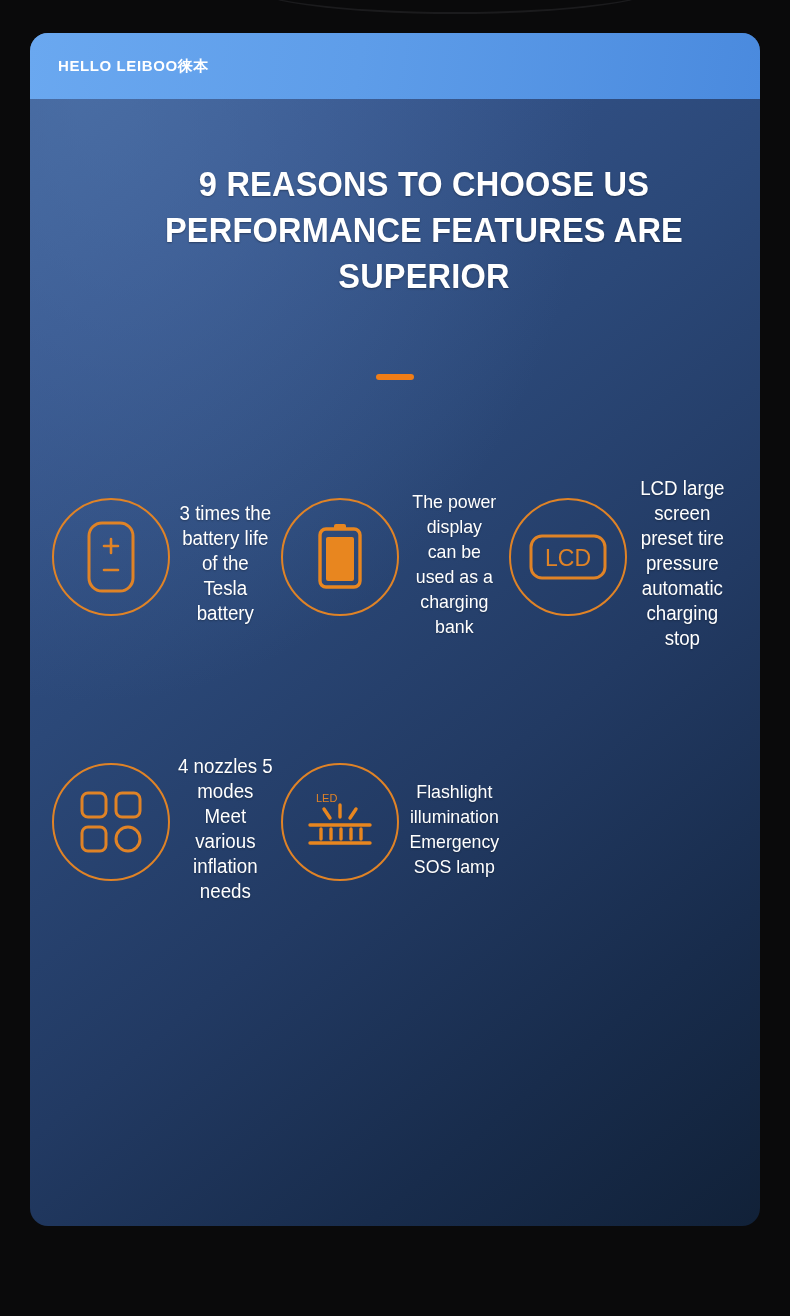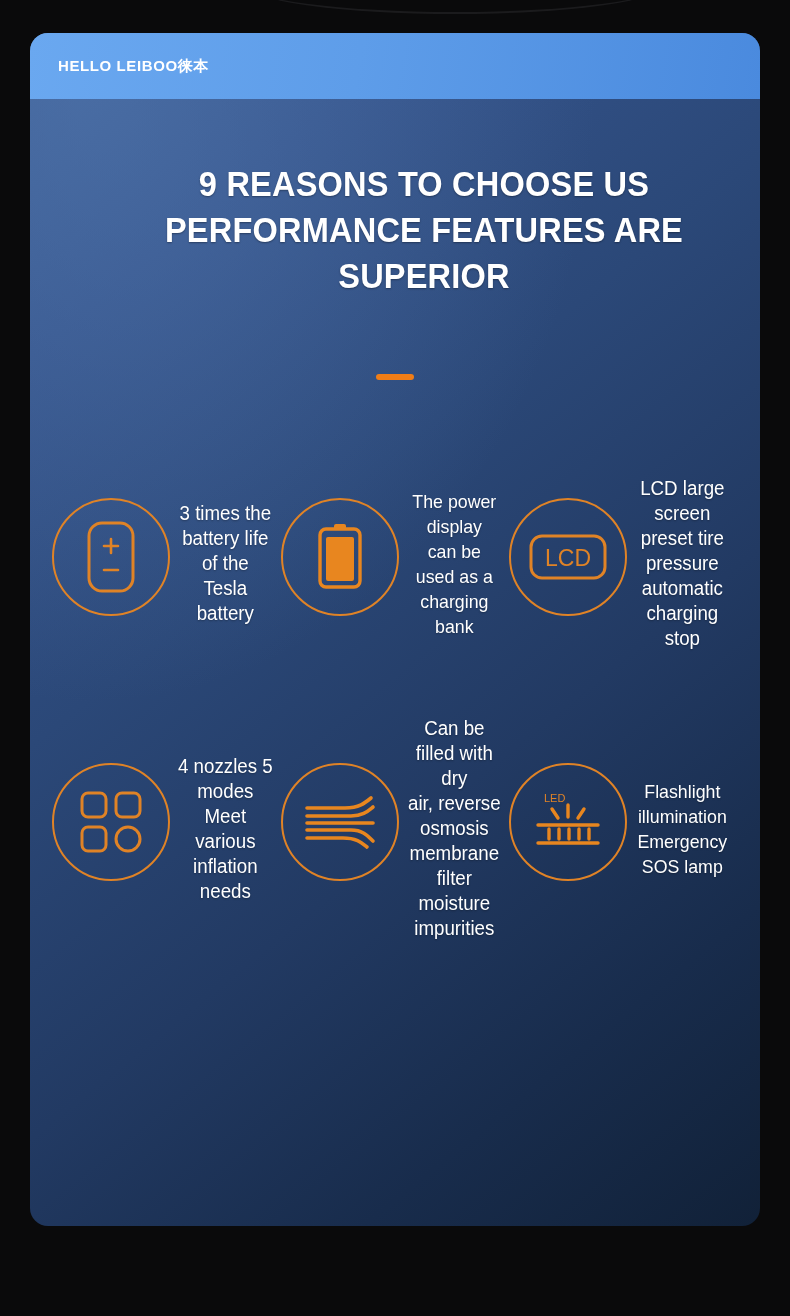--- a/index.html
+++ b/index.html
@@ -179,37 +179,20 @@
               <rect x="2" y="36" width="24" height="24" rx="6" fill="none" stroke="#e08326" stroke-width="3"></rect>
               <circle cx="48" cy="48" r="12" fill="none" stroke="#e08326" stroke-width="3"></circle>
             </svg>
           </span>
         </div>
         <div class="caption">4 nozzles 5 modes
 Meet various inflation
 needs</div>
       </div>
 
-      <div class="cell cell-7">
-        <div class="icon-ring">
-          <span>
-            <svg width="70" height="52" viewBox="0 0 70 52">
-              <path d="M2 12 H40 C54 12 60 7 66 2" fill="none" stroke="#e8861f" stroke-width="3.6" stroke-linecap="round"></path>
-              <path d="M2 20 H46 C58 20 63 15 68 11" fill="none" stroke="#e8861f" stroke-width="3.6" stroke-linecap="round"></path>
-              <path d="M2 27 H68" fill="none" stroke="#e8861f" stroke-width="3.6" stroke-linecap="round"></path>
-              <path d="M2 34 H46 C58 34 63 40 68 45" fill="none" stroke="#e8861f" stroke-width="3.6" stroke-linecap="round"></path>
-              <path d="M2 42 H38 C52 42 57 47 62 51" fill="none" stroke="#e8861f" stroke-width="3.6" stroke-linecap="round"></path>
-            </svg>
-          </span>
-        </div>
-        <div class="caption">Can be filled with dry
-air, reverse osmosis
-membrane filter moisture
-impurities</div>
-      </div>
 
       <div class="cell cell-8">
         <div class="icon-ring">
           <span>
             <svg width="76" height="66" viewBox="0 0 76 66">
               <text x="14" y="13" font-family="Liberation Sans, sans-serif" font-size="11" fill="#e08326">LED</text>
               <path d="M38 16 V28 M22 20 l6 9 M54 20 l-6 9" stroke="#e8861f" stroke-width="3.4" stroke-linecap="round"></path>
               <path d="M8 36 H68" stroke="#e8861f" stroke-width="3.4" stroke-linecap="round"></path>
               <path d="M8 54 H68" stroke="#e8861f" stroke-width="3.4" stroke-linecap="round"></path>
               <path d="M19 40 V50 M29 40 V50 M39 40 V50 M49 40 V50 M59 40 V50" stroke="#e8861f" stroke-width="3.4" stroke-linecap="round"></path>

